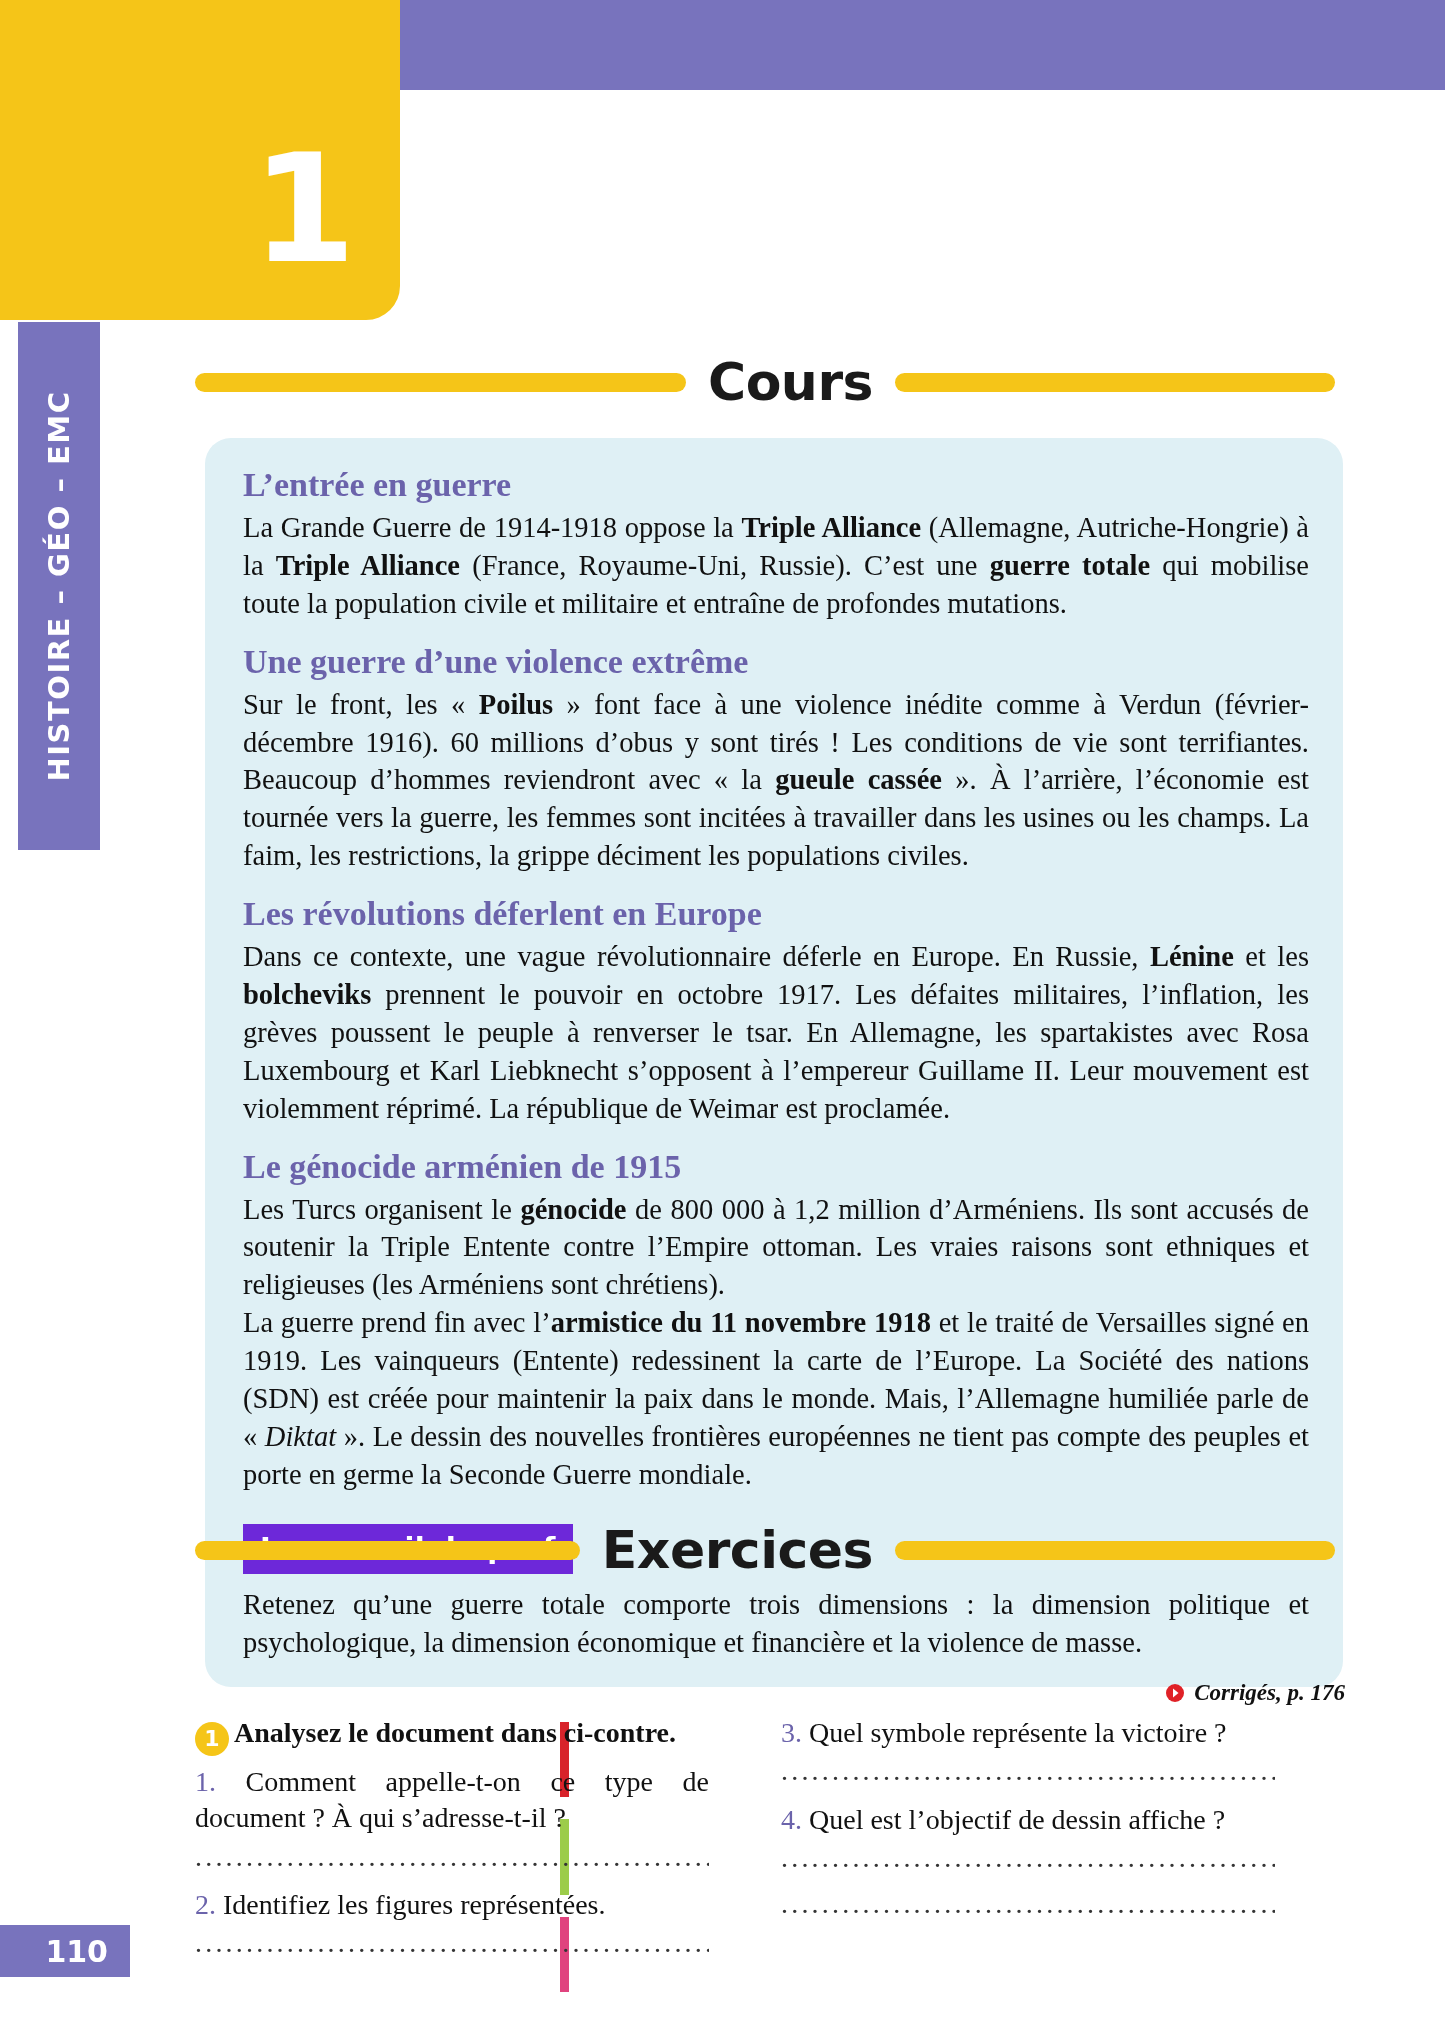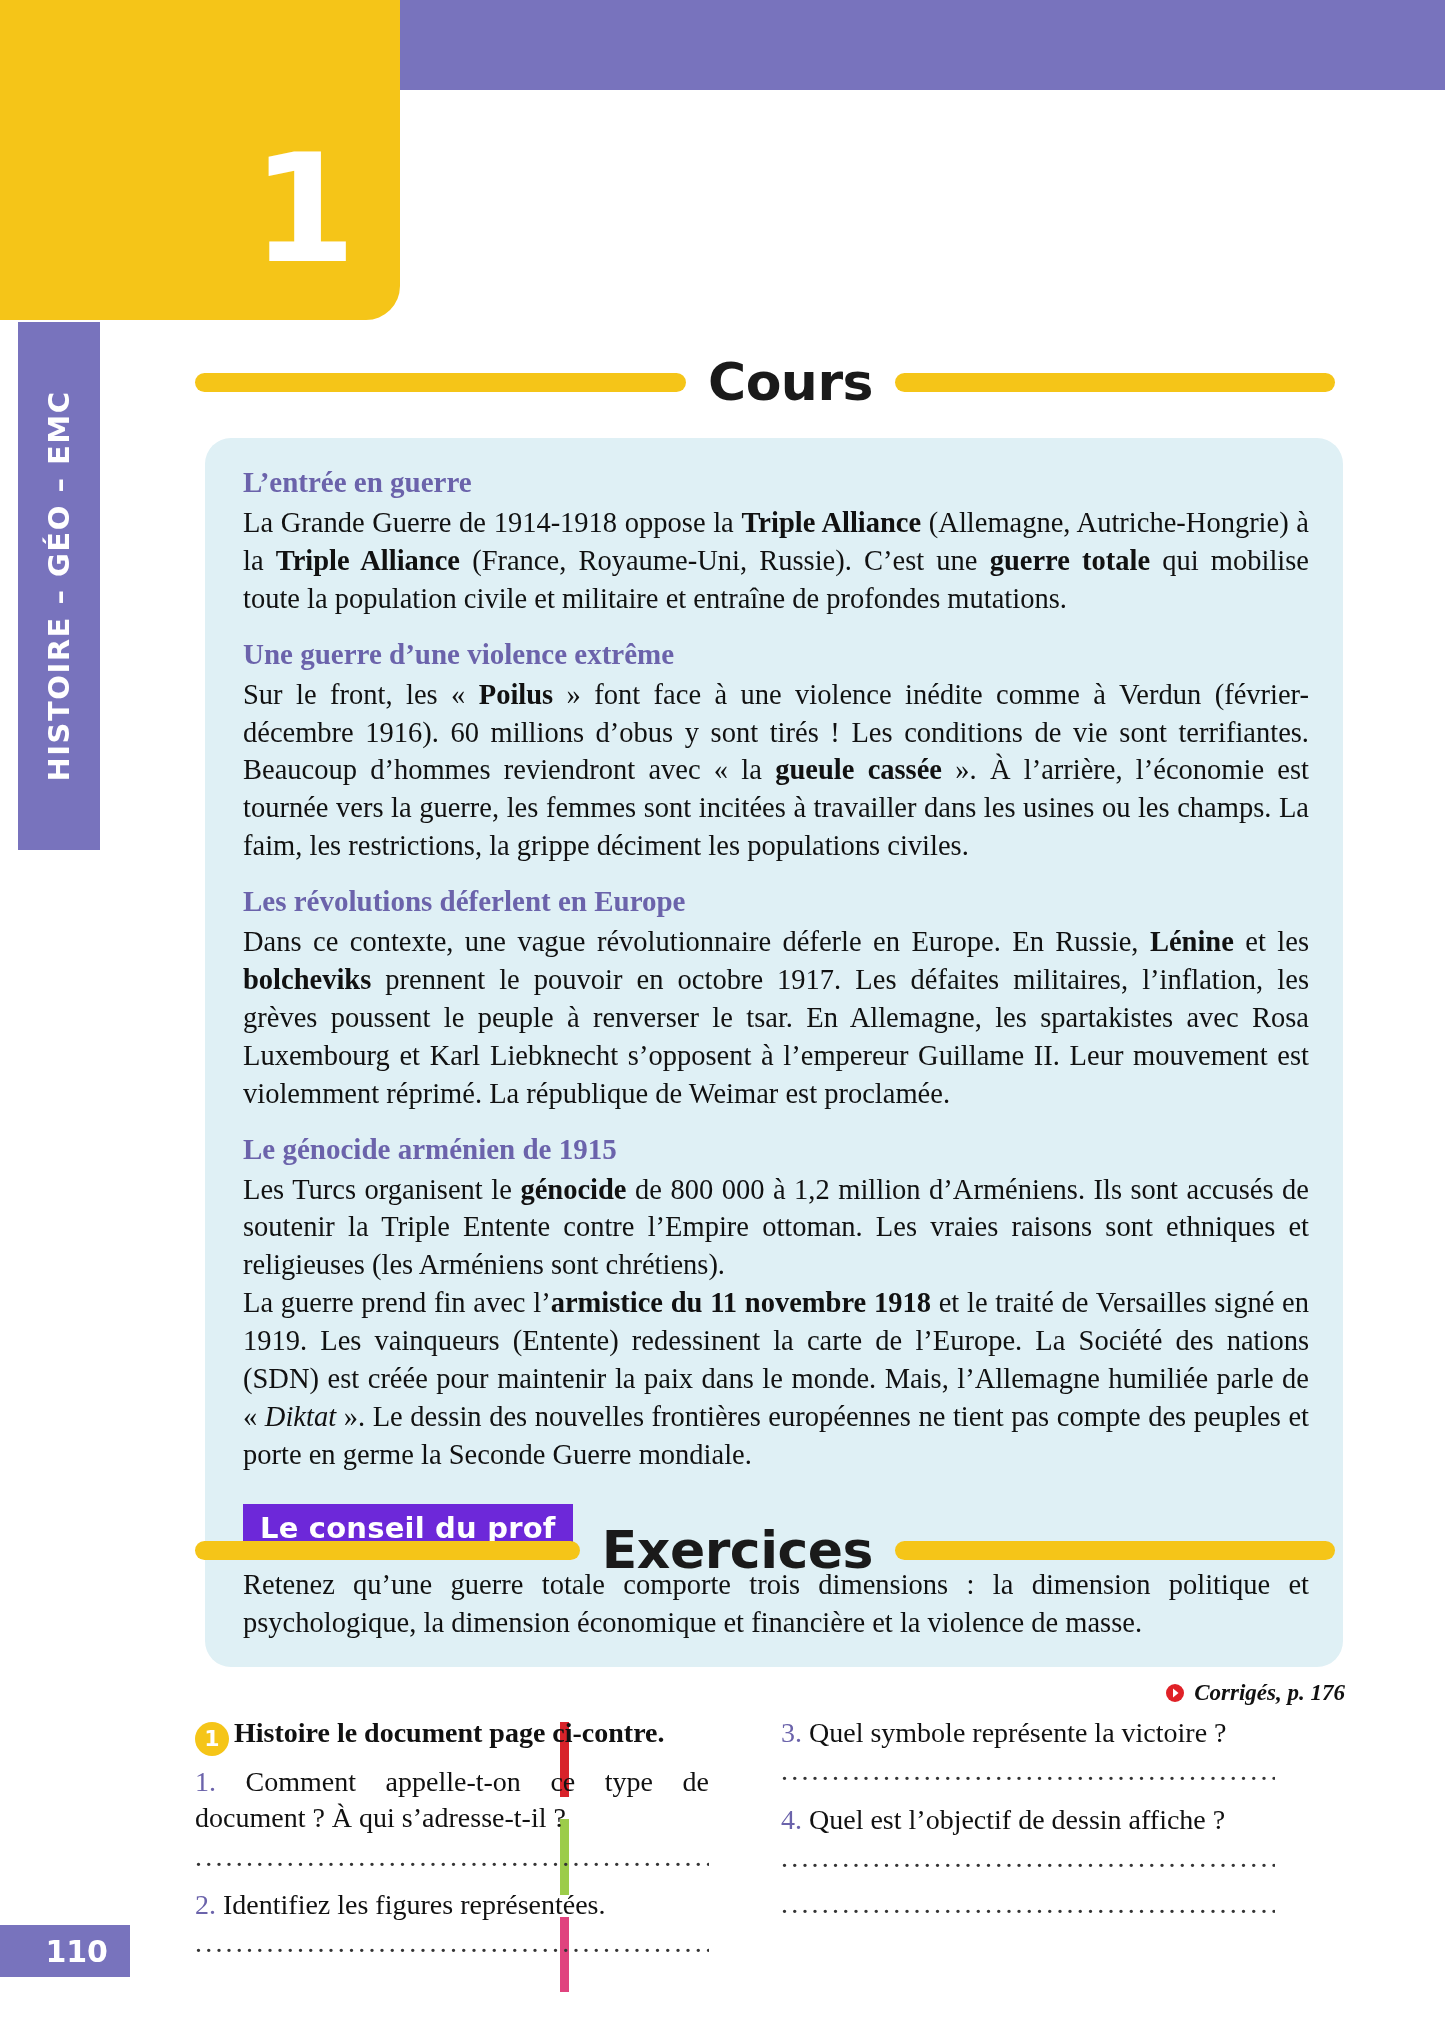--- a/index.html
+++ b/index.html
@@ -128,21 +128,21 @@
     top: 438px;
     width: 1138px;
     background: #dff0f5;
     border-radius: 26px;
     padding: 26px 34px 26px 38px;
     box-sizing: border-box;
   }
   .sub-head {
     font-family: "Liberation Serif", serif;
     font-weight: 700;
-    font-size: 29px;
+    font-size: 34px;
     color: #6b63ab;
     margin: 20px 0 5px 0;
   }
   .sub-head.first { margin-top: 2px; }
   .body-text {
     font-family: "Liberation Serif", serif;
     font-size: 28.5px;
     line-height: 1.33;
     color: #111111;
     text-align: justify;
@@ -336,21 +336,21 @@
 
   <div class="ex-divider">
     <div class="div-seg" style="background:#d8232a"></div>
     <div class="div-seg" style="background:#9ccc4a"></div>
     <div class="div-seg" style="background:#e0437e"></div>
   </div>
 
   <div class="ex-wrap">
     <div class="ex-col left">
       <div class="ex-title">
-        <span class="ex-number-badge">1</span><span>Histoire le document page ci-contre.</span>
+        <span class="ex-number-badge">1</span><span>Analysez le document dans ci-contre.</span>
       </div>
       <div id="ex-left-questions">
           <p class="q"><span class="qnum">1. </span><span>Comment appelle-t-on ce type de document ? À qui s’adresse-t-il ?</span></p>
           <div class="dots">..............................................................</div>
           <p class="q"><span class="qnum">2. </span><span>Identifiez les figures représentées.</span></p>
           <div class="dots">..............................................................</div>
         </div>
     </div>
     <div class="ex-col right">
       <div id="ex-right-questions">

